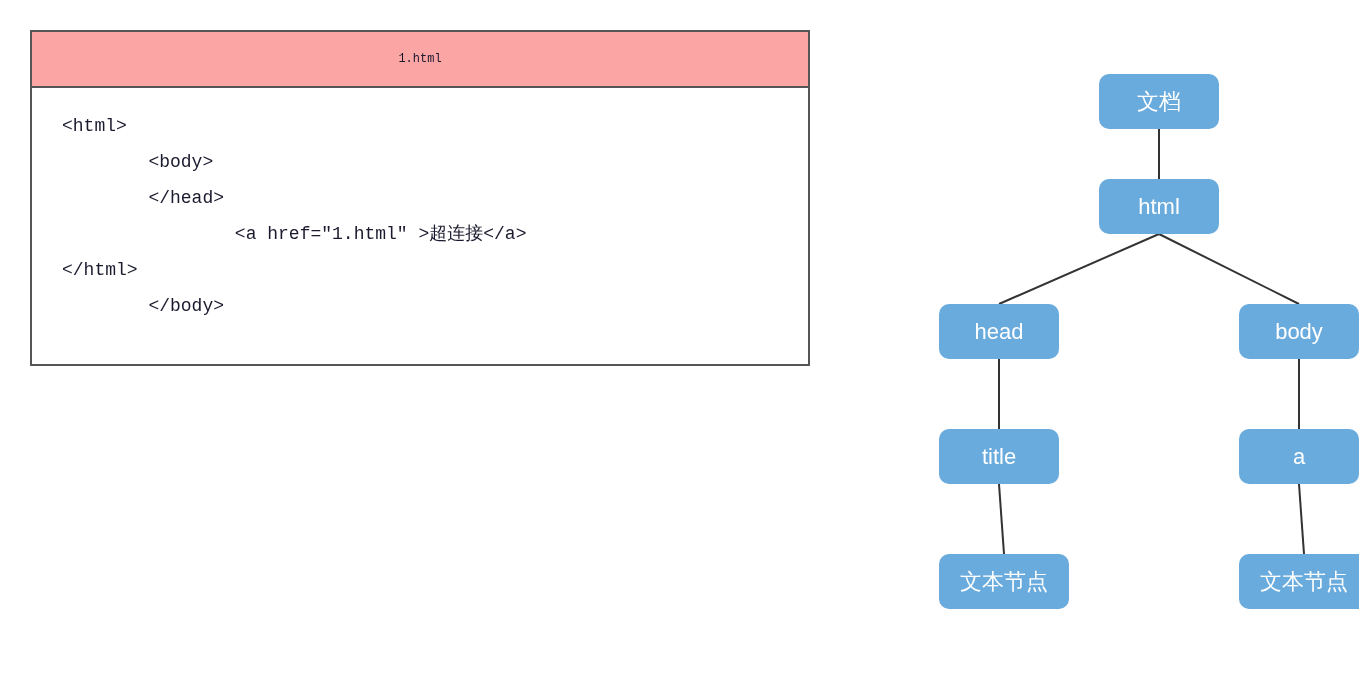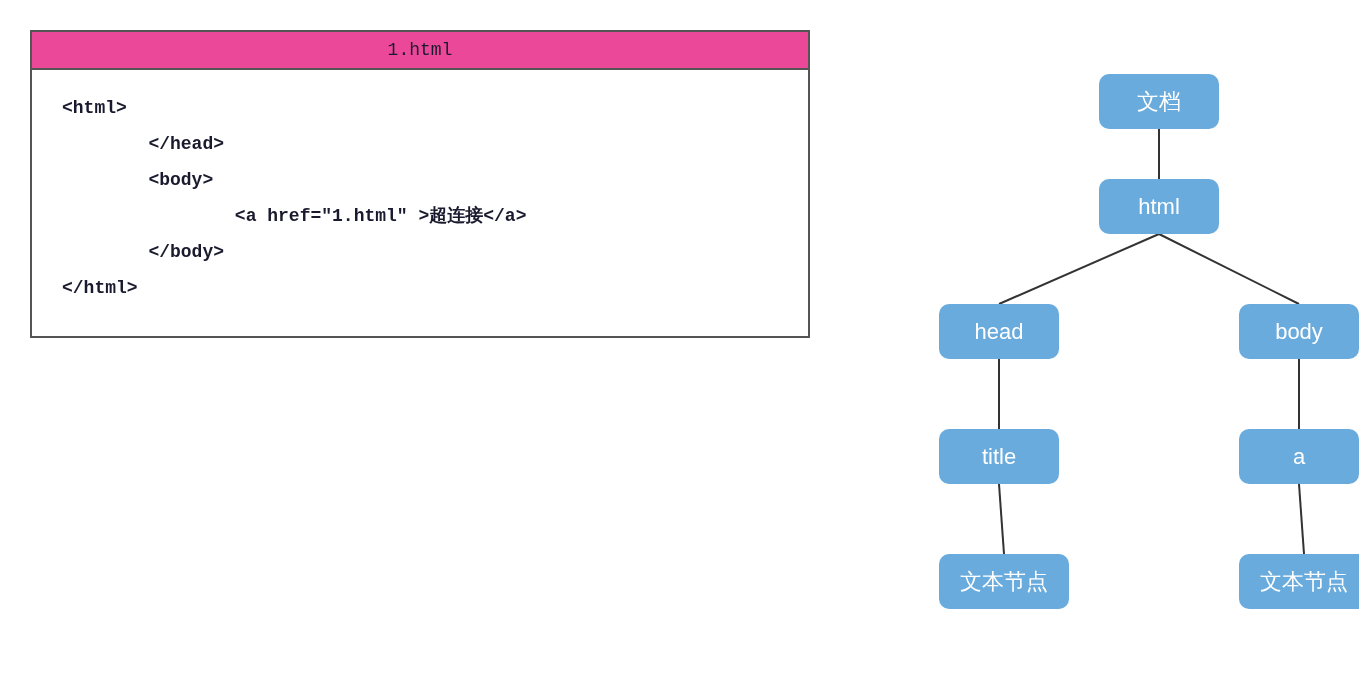--- a/index.html
+++ b/index.html
@@ -20,32 +20,31 @@
       width: 780px;
       margin: 30px 20px 30px 30px;
       border: 2px solid #555;
       font-family: "Courier New", Consolas, monospace;
       font-size: 18px;
       color: #1a1a2e;
     }
 
     .code-title {
       text-align: center;
-      padding: 8px 0;
+      padding: 20px 0;
       border-bottom: 2px solid #555;
-      font-size: 18px;
+      font-size: 12px;
       color: #1a1a2e;
-      background: #ec4899;
+      background: #fca5a5;
     }
 
     .code-body {
-      padding: 20px 30px 30px 30px;
+      padding: 20px 30px 40px 30px;
       line-height: 2.0;
       background: #fff;
-      font-weight: bold;
     }
 
     .code-line {
       display: block;
       white-space: pre;
     }
 
     
     .tree-panel {
       flex: 1;
@@ -61,25 +60,25 @@
       height: 640px;
     }
   </style>
 </head>
 <body>
 
 <div class="code-panel">
   <div class="code-title">1.html</div>
   <div class="code-body" id="code-body">
       <span class="code-line">&lt;html&gt;</span>
+      <span class="code-line">        &lt;body&gt;</span>
       <span class="code-line">        &lt;/head&gt;</span>
-      <span class="code-line">        &lt;body&gt;</span>
       <span class="code-line">                &lt;a href="1.html" &gt;超连接&lt;/a&gt;</span>
+      <span class="code-line">&lt;/html&gt;</span>
       <span class="code-line">        &lt;/body&gt;</span>
-      <span class="code-line">&lt;/html&gt;</span>
     </div>
 </div>
 
 <div class="tree-panel">
   <svg class="tree-svg" id="tree-svg" viewBox="0 0 520 640">
 
     <g id="tree-edges">
         <line x1="320" y1="105" x2="320" y2="155" stroke="#333" stroke-width="2"></line>
         <line x1="320" y1="210" x2="160" y2="280" stroke="#333" stroke-width="2"></line>
         <line x1="320" y1="210" x2="460" y2="280" stroke="#333" stroke-width="2"></line>

